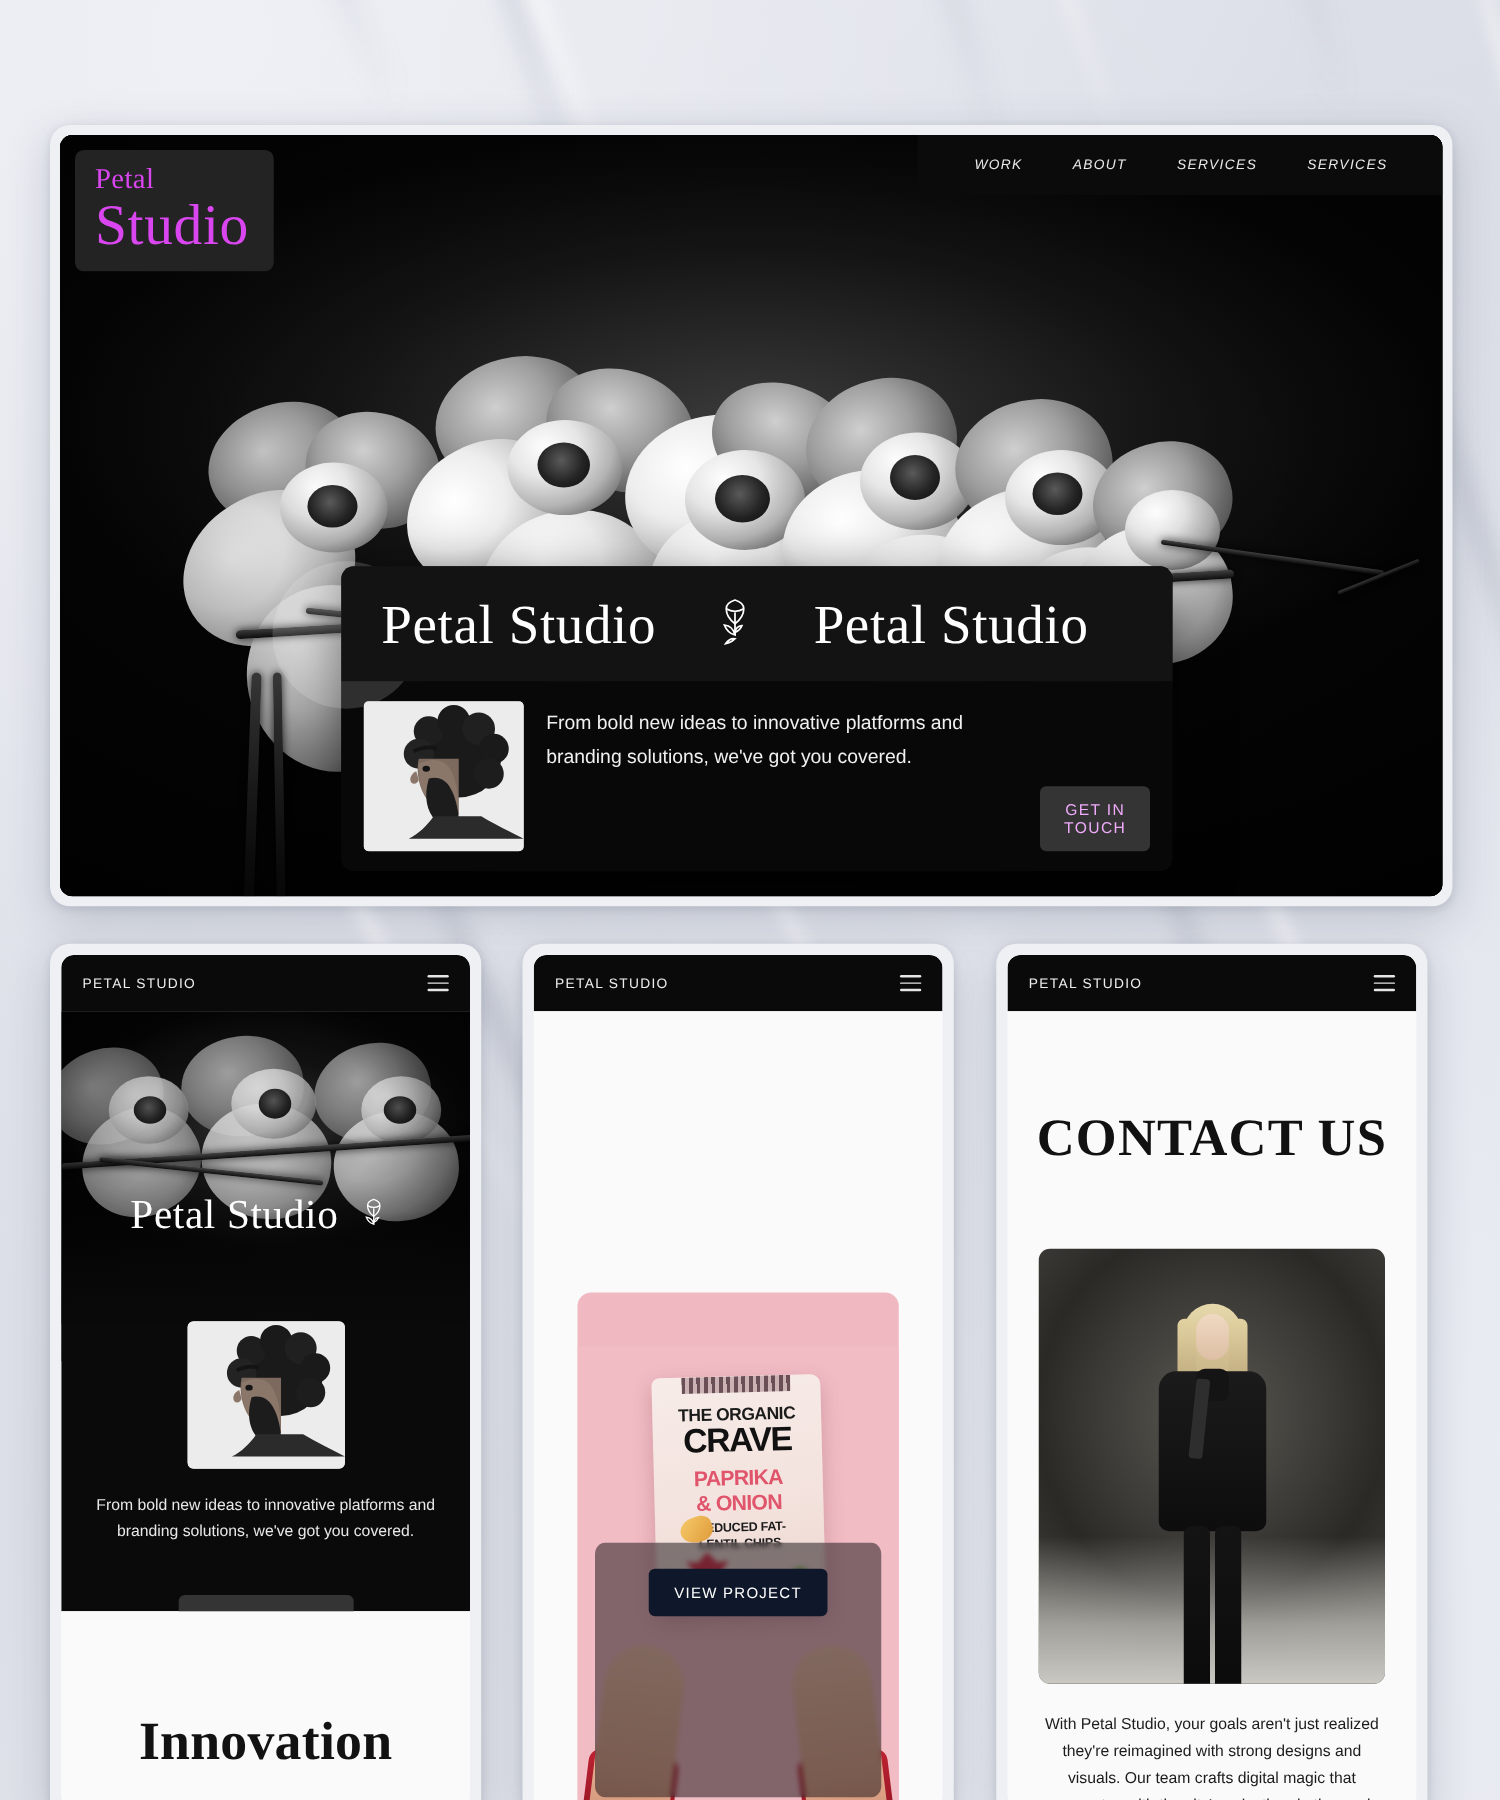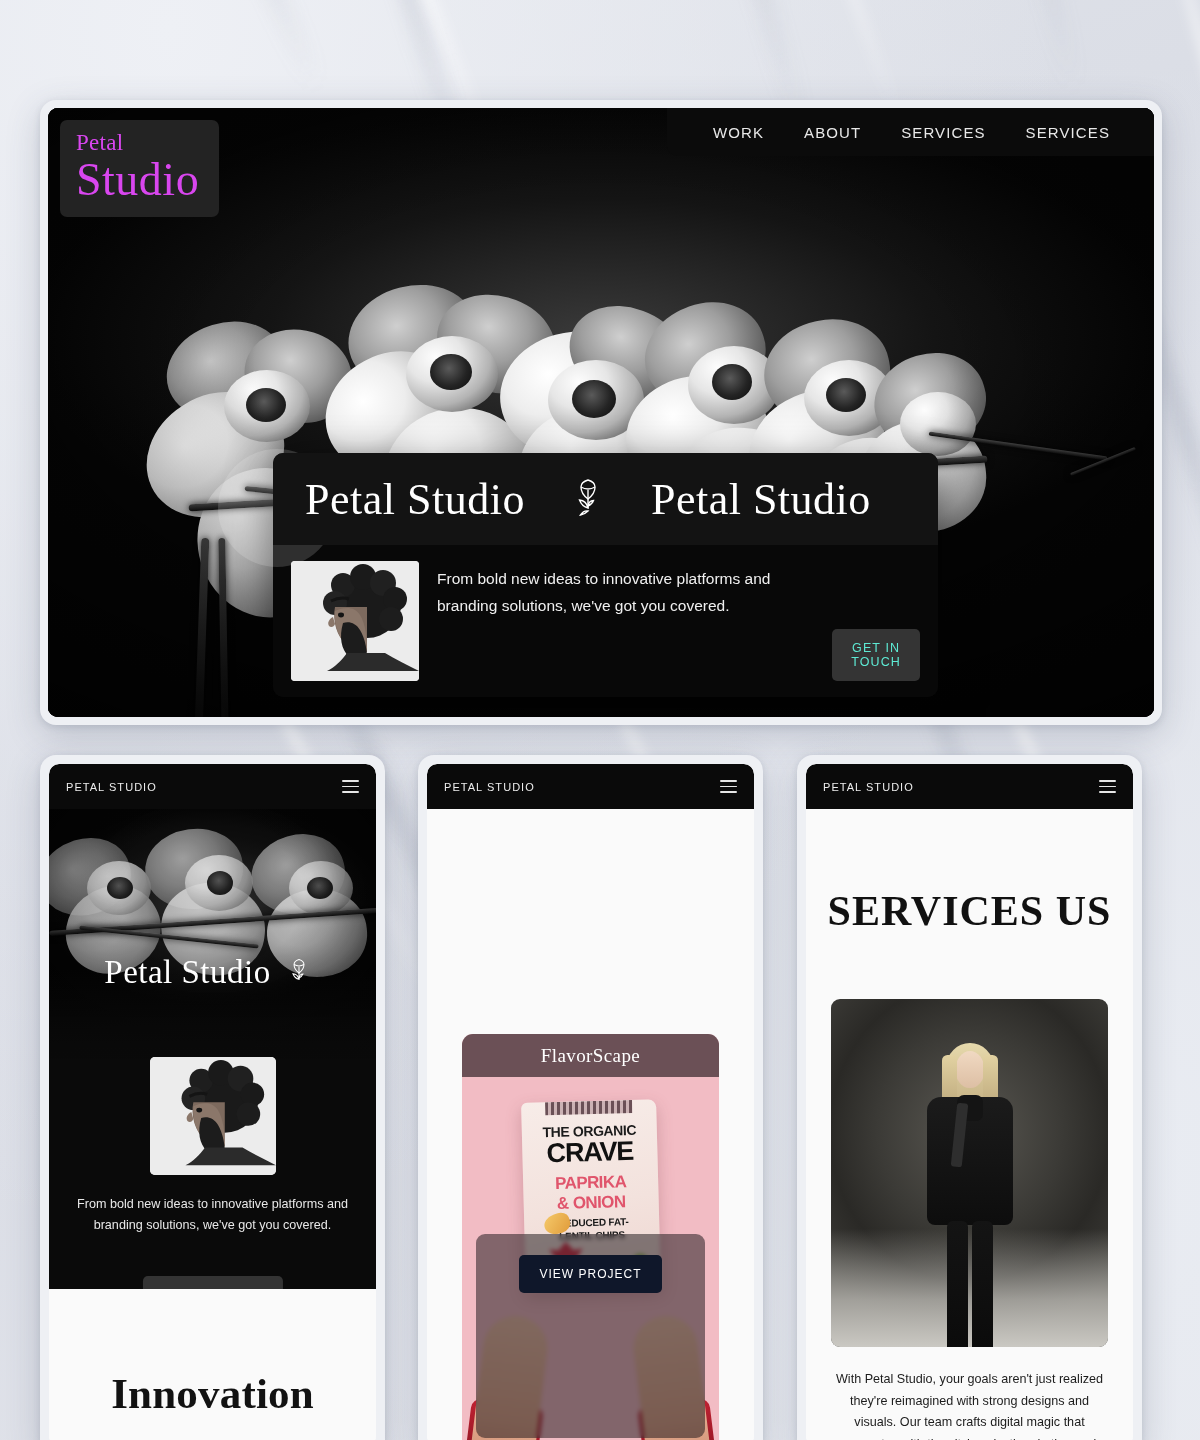--- a/index.html
+++ b/index.html
@@ -85,22 +85,22 @@
   
   .dtop { position:absolute; left:0; top:0; right:0; height:48px; z-index:6; display:flex; align-items:flex-start; }
   .navbar {
     position:absolute; right:0; top:0; height:48px;
     background:#0b0b0b;
     display:flex; align-items:center; gap:0;
     padding:0 24px 0 26px;
     border-bottom-left-radius:10px;
   }
   .navlink {
-    color:#e9e9e9; font-size:15px; letter-spacing:1.1px; font-weight:500;
-    padding:0 20px; text-decoration:none; white-space:nowrap;
+    color:#e9e9e9; font-size:11px; letter-spacing:1.1px; font-weight:500;
+    padding:0 20px; text-decoration:none; white-space:nowrap;font-style:italic;
   }
 
   .logo-card {
     position:absolute; left:12px; top:12px; z-index:7;
     background:#232323; border-radius:7px;
     padding:11px 20px 14px 16px;
     font-family:"Liberation Serif", serif; color:#d946ef; line-height:1;
   }
   .logo-top { font-size:23px; letter-spacing:.3px; margin-bottom:3px; display:block; }
   .logo-bot { font-size:46px; letter-spacing:.5px; display:block; }
@@ -126,21 +126,21 @@
 
   .panel-body { padding:16px 18px 16px 18px; display:flex; gap:18px; align-items:flex-start; background:#080808;
                 border-bottom-left-radius:10px; border-bottom-right-radius:10px; }
   .portrait {
     width:128px; height:120px; flex:0 0 auto; border-radius:4px; overflow:hidden; position:relative;
     background:#e8e8e8;
   }
   .tagline { color:#f0f0f0; font-size:15.5px; line-height:1.75; max-width:470px; padding-top:4px; }
   .panel-actions { flex:1; display:flex; align-items:flex-end; justify-content:flex-end; align-self:stretch; }
   .btn-dark {
-    background:#343434; color:#5eead4; border:none; border-radius:5px;
+    background:#343434; color:#f0abfc; border:none; border-radius:5px;
     font-size:12.5px; letter-spacing:1.1px; padding:12px 19px; cursor:pointer;
     font-family:"Liberation Sans", sans-serif;
   }
 
   
   .panel-circle {
     position:absolute; left:-55px; top:-4px; width:118px; height:118px; border-radius:50%;
     background:rgba(255,255,255,.16); pointer-events:none;
   }
 
@@ -508,21 +508,20 @@
       <div class="hamb">
           <span></span>
           <span></span>
           <span></span>
         </div>
     </div>
 
     <div class="p2body">
 
       <div class="workcard">
-        <div class="wc-head">FlavorScape</div>
 
         <div class="wc-photo">
           <div class="chipbag">
             <div class="bag-crimp"></div>
             <div class="bag-l1">THE ORGANIC</div>
             <div class="bag-l2">CRAVE</div>
             <div class="bag-l3">PAPRIKA</div>
             <div class="bag-l4">&amp; ONION</div>
             <div class="bag-l5">-REDUCED FAT-</div>
             <div class="bag-l6">LENTIL CHIPS</div>
@@ -550,21 +549,21 @@
     <div class="pbar">
       <span class="pbrand">PETAL STUDIO</span>
       <div class="hamb">
           <span></span>
           <span></span>
           <span></span>
         </div>
     </div>
 
     <div class="p3body">
-      <h2 class="p3-heading">SERVICES US</h2>
+      <h2 class="p3-heading">CONTACT US</h2>
 
       <div class="p3-photo">
         <div class="p3-floor"></div>
         <div class="fig fig-hair"></div>
         <div class="fig fig-face"></div>
         <div class="fig fig-hairL"></div>
         <div class="fig fig-hairR"></div>
         <div class="fig fig-neck"></div>
         <div class="fig fig-torso"></div>
         <div class="fig fig-lapL"></div>

